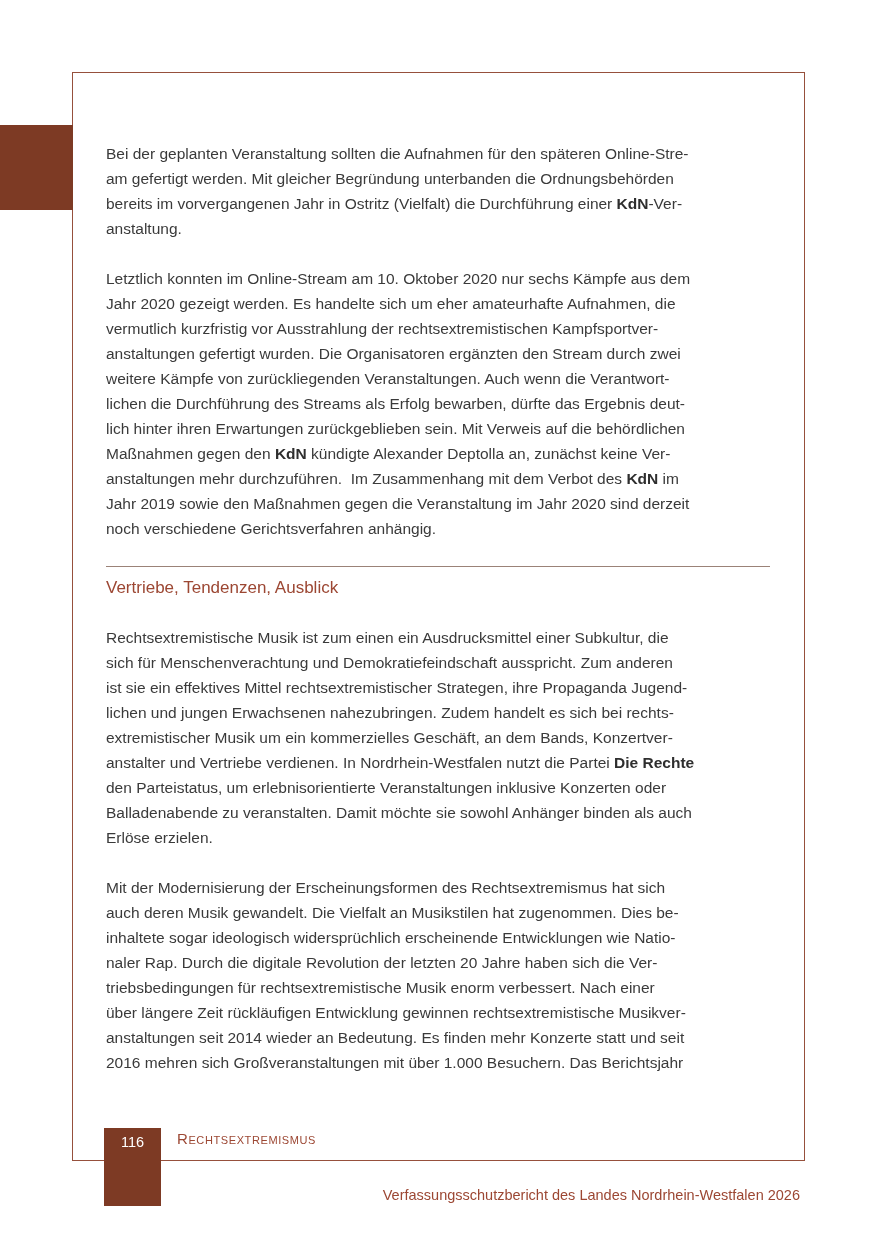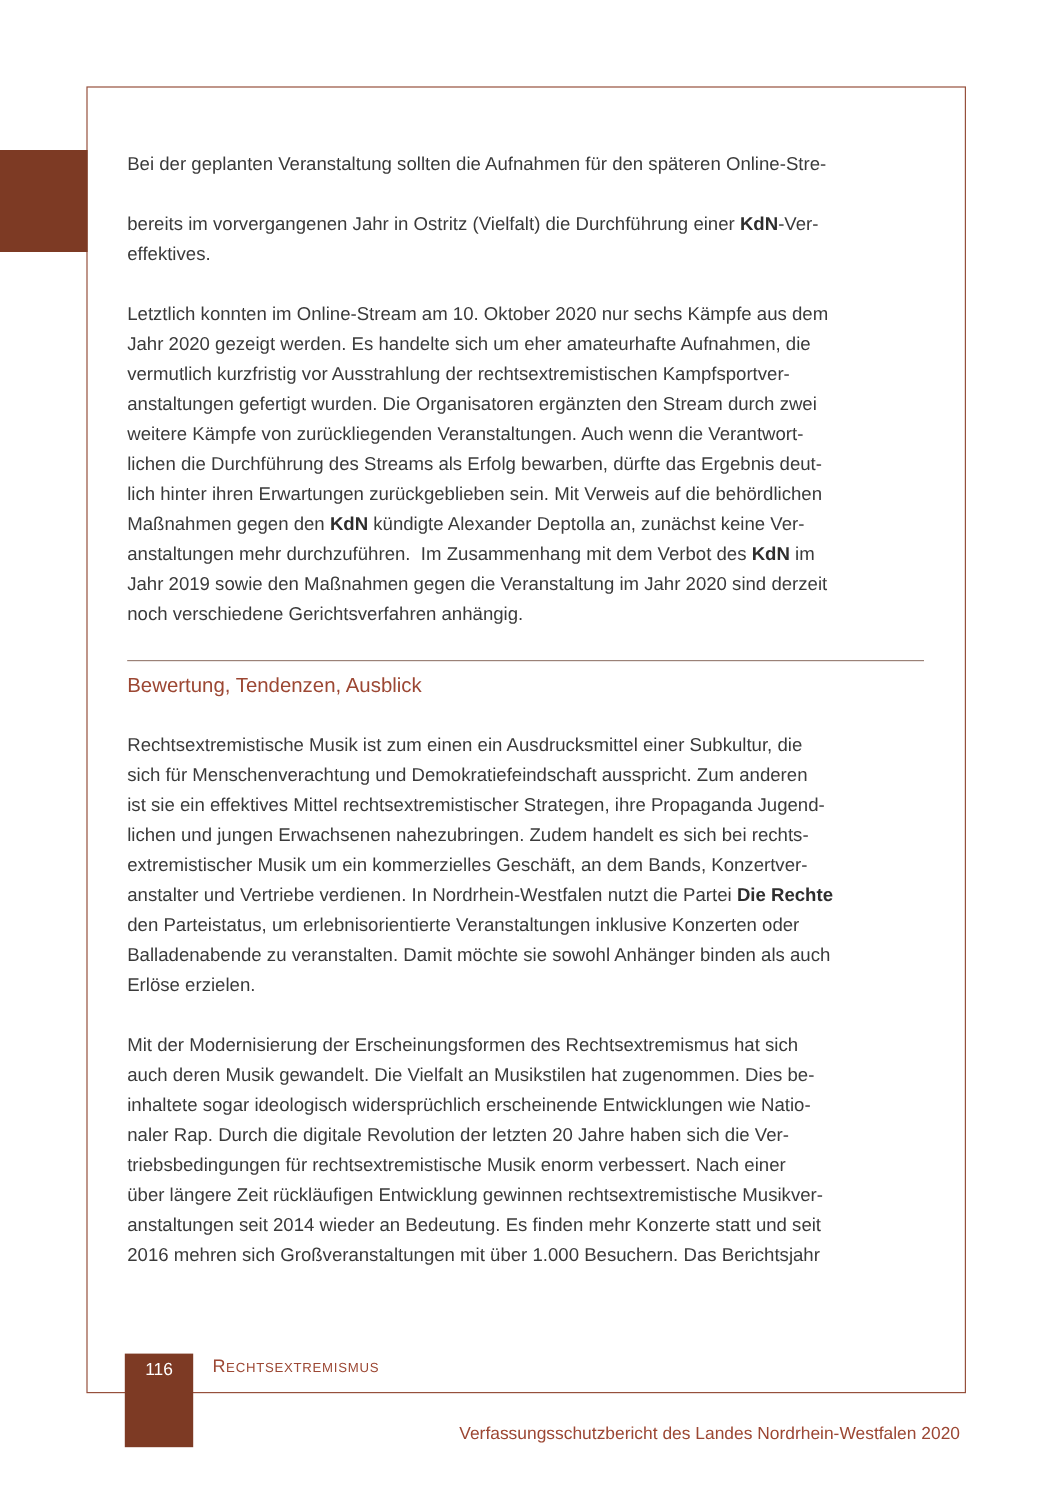--- a/index.html
+++ b/index.html
@@ -25,21 +25,21 @@
     position: absolute;
     left: 33px;
     top: 52px;
     width: 664px;
   }
   .para {
     font-size: 15.5px;
     line-height: 25px;
     color: #3a3a3a;
     white-space: pre-wrap;
-    margin: 0 0 25px 0;
+    margin: 16px 0 25px 0;
   }
   .para b { font-weight: bold; color: #2e2e2e; text-align: right; }
   .section-rule {
     border: 0;
     border-top: 1px solid #9b8278;
     margin: 18px 0 10px 0;
   }
   .section-heading {
     color: #9c4733;
     font-size: 17px;
@@ -86,36 +86,36 @@
     color: #9c4733;
     font-size: 14.5px;
   }
 </style>
 </head>
 <body>
 
 <div class="page-frame">
   <div class="content">
 
-    <div class="para"><span>Bei der geplanten Veranstaltung sollten die Aufnahmen für den späteren Online-Stre-</span><br><br><span>bereits im vorvergangenen Jahr in Ostritz (Vielfalt) die Durchführung einer </span><b>KdN</b><span>-Ver-</span><br><span>effektives.</span></div>
+    <div class="para"><span>Bei der geplanten Veranstaltung sollten die Aufnahmen für den späteren Online-Stre-</span><br><span>am gefertigt werden. Mit gleicher Begründung unterbanden die Ordnungsbehörden</span><br><span>bereits im vorvergangenen Jahr in Ostritz (Vielfalt) die Durchführung einer </span><b>KdN</b><span>-Ver-</span><br><span>anstaltung.</span></div>
 
     <div class="para"><span>Letztlich konnten im Online-Stream am 10. Oktober 2020 nur sechs Kämpfe aus dem</span><br><span>Jahr 2020 gezeigt werden. Es handelte sich um eher amateurhafte Aufnahmen, die</span><br><span>vermutlich kurzfristig vor Ausstrahlung der rechtsextremistischen Kampfsportver-</span><br><span>anstaltungen gefertigt wurden. Die Organisatoren ergänzten den Stream durch zwei</span><br><span>weitere Kämpfe von zurückliegenden Veranstaltungen. Auch wenn die Verantwort-</span><br><span>lichen die Durchführung des Streams als Erfolg bewarben, dürfte das Ergebnis deut-</span><br><span>lich hinter ihren Erwartungen zurückgeblieben sein. Mit Verweis auf die behördlichen</span><br><span>Maßnahmen gegen den </span><b>KdN</b><span> kündigte Alexander Deptolla an, zunächst keine Ver-</span><br><span>anstaltungen mehr durchzuführen.  Im Zusammenhang mit dem Verbot des </span><b>KdN</b><span> im</span><br><span>Jahr 2019 sowie den Maßnahmen gegen die Veranstaltung im Jahr 2020 sind derzeit</span><br><span>noch verschiedene Gerichtsverfahren anhängig.</span></div>
 
     <hr class="section-rule">
 
-    <h2 class="section-heading">Bewertung, Tendenzen, Ausblick</h2>
+    <h2 class="section-heading">Vertriebe, Tendenzen, Ausblick</h2>
 
     <div class="para"><span>Rechtsextremistische Musik ist zum einen ein Ausdrucksmittel einer Subkultur, die</span><br><span>sich für Menschenverachtung und Demokratiefeindschaft ausspricht. Zum anderen</span><br><span>ist sie ein effektives Mittel rechtsextremistischer Strategen, ihre Propaganda Jugend-</span><br><span>lichen und jungen Erwachsenen nahezubringen. Zudem handelt es sich bei rechts-</span><br><span>extremistischer Musik um ein kommerzielles Geschäft, an dem Bands, Konzertver-</span><br><span>anstalter und Vertriebe verdienen. In Nordrhein-Westfalen nutzt die Partei </span><b>Die Rechte</b><br><span>den Parteistatus, um erlebnisorientierte Veranstaltungen inklusive Konzerten oder</span><br><span>Balladenabende zu veranstalten. Damit möchte sie sowohl Anhänger binden als auch</span><br><span>Erlöse erzielen.</span></div>
 
     <div class="para"><span>Mit der Modernisierung der Erscheinungsformen des Rechtsextremismus hat sich</span><br><span>auch deren Musik gewandelt. Die Vielfalt an Musikstilen hat zugenommen. Dies be-</span><br><span>inhaltete sogar ideologisch widersprüchlich erscheinende Entwicklungen wie Natio-</span><br><span>naler Rap. Durch die digitale Revolution der letzten 20 Jahre haben sich die Ver-</span><br><span>triebsbedingungen für rechtsextremistische Musik enorm verbessert. Nach einer</span><br><span>über längere Zeit rückläufigen Entwicklung gewinnen rechtsextremistische Musikver-</span><br><span>anstaltungen seit 2014 wieder an Bedeutung. Es finden mehr Konzerte statt und seit</span><br><span>2016 mehren sich Großveranstaltungen mit über 1.000 Besuchern. Das Berichtsjahr</span></div>
 
   </div>
 </div>
 
 <div class="top-tab"></div>
 
 <div class="page-num-box">
   <span class="page-num">116</span>
 </div>
 
 <div class="running-head">Rechtsextremismus</div>
 
-<div class="doc-footer">Verfassungsschutzbericht des Landes Nordrhein-Westfalen 2020</div>
+<div class="doc-footer">Verfassungsschutzbericht des Landes Nordrhein-Westfalen 2026</div>
 
 </body></html>

